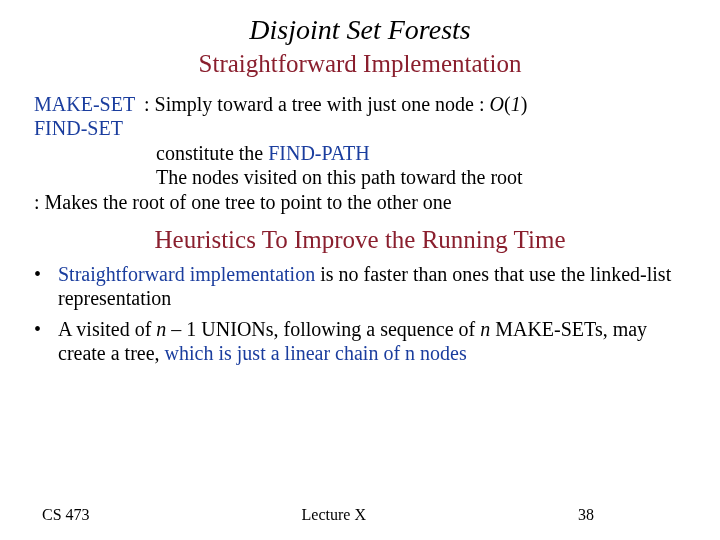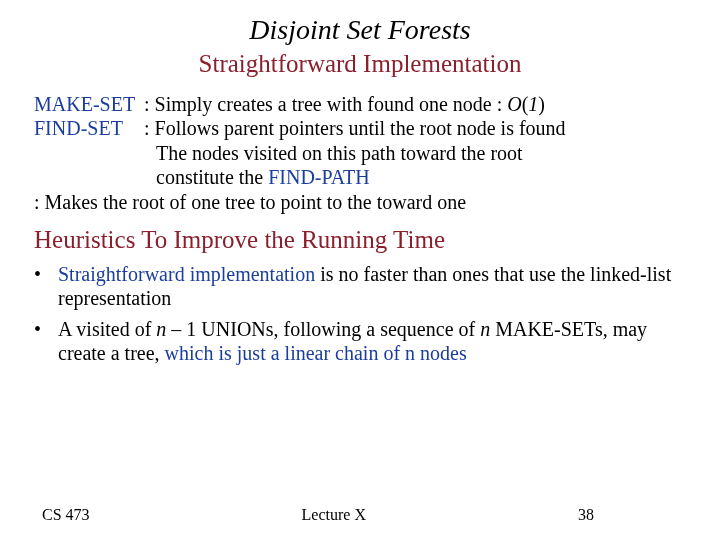--- a/index.html
+++ b/index.html
@@ -46,21 +46,21 @@
   }
   .val {
     flex: 1;
   }
   .ital { font-style: italic; }
   .blue { color: #1a3d9e; }
   .indent-val {
     padding-left: 122px;
   }
   .heur {
-    text-align: left;
+    text-align: center;
     font-size: 25px;
     color: #8a1f2e;
     margin: 6px 0 8px 0;
     font-weight: normal;
   }
   .bullets {
     font-size: 20px;
     line-height: 1.22;
   }
   .bullet {
@@ -88,33 +88,32 @@
 <body>
 
 <div class="slide">
   <h1 class="title">Disjoint Set Forests</h1>
   <h2 class="subtitle">Straightforward Implementation</h2>
 
   <div class="defs">
     <div class="row">
       <span class="key">MAKE-SET</span>
       <span class="val">
-        <span>: Simply creates a tree with found one node : </span><span class="ital">O</span><span>(</span><span class="ital">1</span><span>)</span>
+        <span>: Simply toward a tree with just one node : </span><span class="ital">O</span><span>(</span><span class="ital">1</span><span>)</span>
       </span>
     </div>
     <div class="row">
       <span class="key">FIND-SET</span>
-      <span class="val">: Follows parent pointers until the root node is found</span>
     </div>
-    <div class="indent-val">The nodes visited on this path toward the root</div>
     <div class="indent-val">
       <span>constitute the </span><span class="blue">FIND-PATH</span>
     </div>
+    <div class="indent-val">The nodes visited on this path toward the root</div>
     <div class="row">
-      <span class="val">: Makes the root of one tree to point to the toward one</span>
+      <span class="val">: Makes the root of one tree to point to the other one</span>
     </div>
   </div>
 
   <h2 class="heur">Heuristics To Improve the Running Time</h2>
 
   <div class="bullets">
     <div class="bullet">
       <span class="dot">•</span>
       <span>
         <span class="blue">Straightforward implementation</span><span> is no faster than ones that use the linked-list representation</span>

